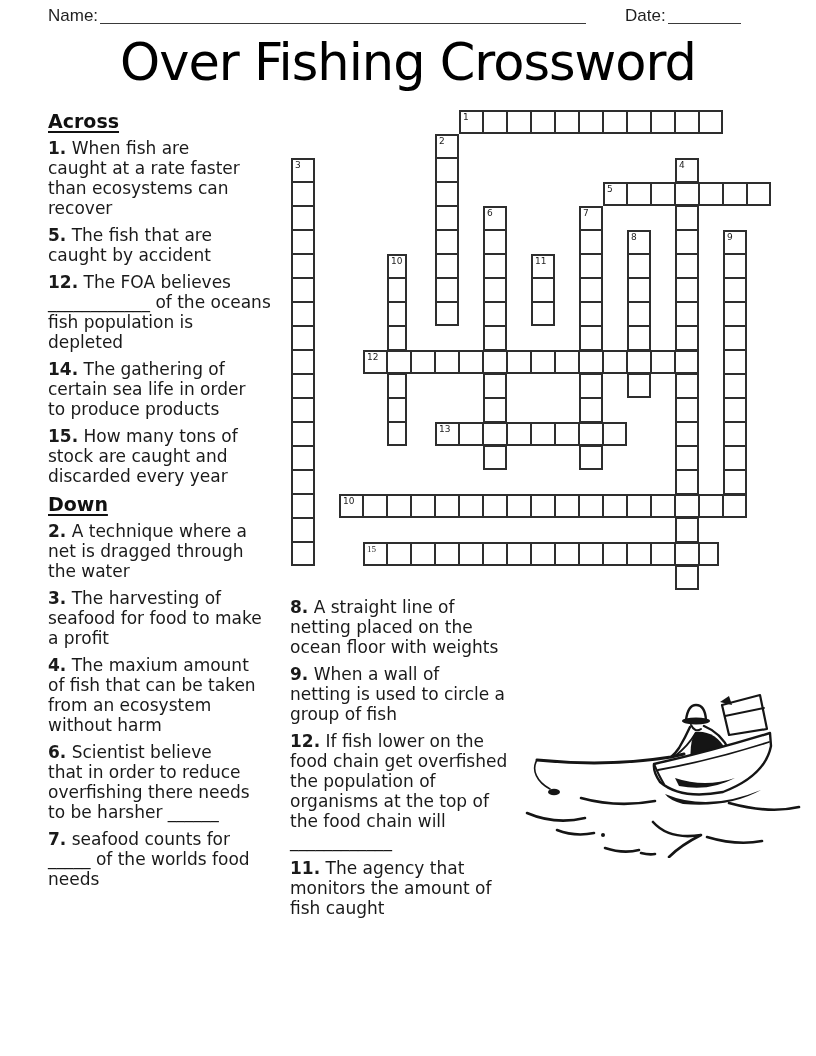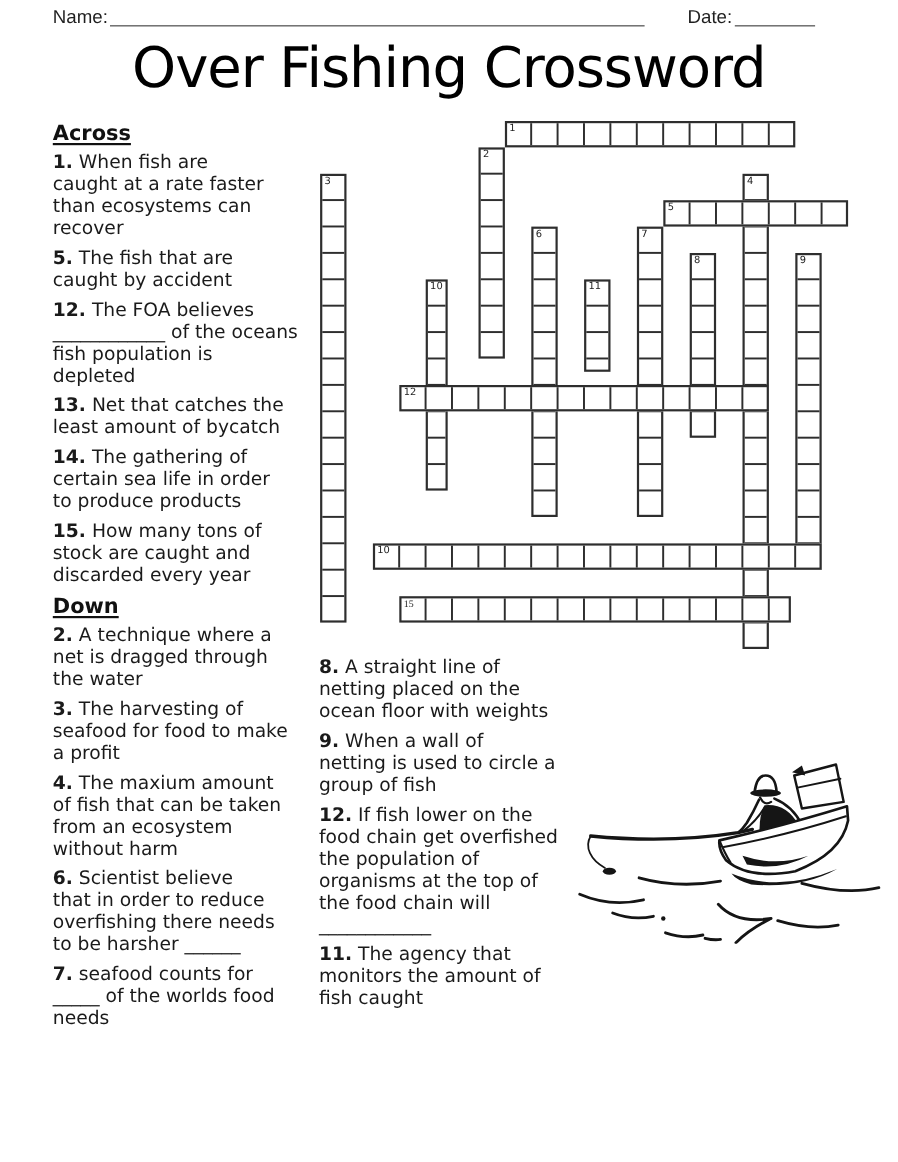--- a/index.html
+++ b/index.html
@@ -57,22 +57,20 @@
         <p class="clue"><b>1.</b> When fish are
 caught at a rate faster
 than ecosystems can
 recover</p>
         <p class="clue"><b>5.</b> The fish that are
 caught by accident</p>
         <p class="clue"><b>12.</b> The FOA believes
 ____________ of the oceans
 fish population is
 depleted</p>
-        <p class="clue"><b>13.</b> Net that catches the
-least amount of bycatch</p>
         <p class="clue"><b>14.</b> The gathering of
 certain sea life in order
 to produce products</p>
         <p class="clue"><b>15.</b> How many tons of
 stock are caught and
 discarded every year</p>
       </div>
     <h2 class="clue-heading">Down</h2>
     <div id="down-clues-left">
         <p class="clue"><b>2.</b> A technique where a
@@ -133,31 +131,34 @@
       </div>
       <div class="word down" style="left: 336px; top: 120px; width: 24px; height: 168px;">
         <span class="cellnum">8</span>
       </div>
       <div class="word down" style="left: 432px; top: 120px; width: 24px; height: 288px;">
         <span class="cellnum">9</span>
       </div>
       <div class="word down" style="left: 96px; top: 144px; width: 20px; height: 192px;">
         <span class="cellnum">10</span>
       </div>
-      <div class="word down" style="left: 240px; top: 144px; width: 24px; height: 84px;">
+      <div class="word down" style="left: 240px; top: 144px; width: 24px; height: 72px;">
         <span class="cellnum">11</span>
       </div>
       <div class="word across" style="left: 168px; top: 0px; width: 264px; height: 24px;">
         <span class="cellnum">1</span>
       </div>
       <div class="word across" style="left: 312px; top: 72px; width: 168px; height: 24px;">
         <span class="cellnum">5</span>
       </div>
       <div class="word across" style="left: 72px; top: 240px; width: 336px; height: 24px;">
         <span class="cellnum">12</span>
+      </div>
+      <div class="word across" style="left: 144px; top: 312px; width: 192px; height: 24px;">
+        <span class="cellnum">13</span>
       </div>
       <div class="word across" style="left: 48px; top: 384px; width: 408px; height: 24px;">
         <span class="cellnum">10</span>
       </div>
       <div class="word across" style="left: 72px; top: 432px; width: 356px; height: 24px; font-family: Liberation Serif, serif;">
         <span class="cellnum">15</span>
       </div>
     </div>
 
   <svg class="fisher" viewBox="0 0 282 186" fill="none" stroke="#151515" stroke-linecap="round" stroke-linejoin="round">

